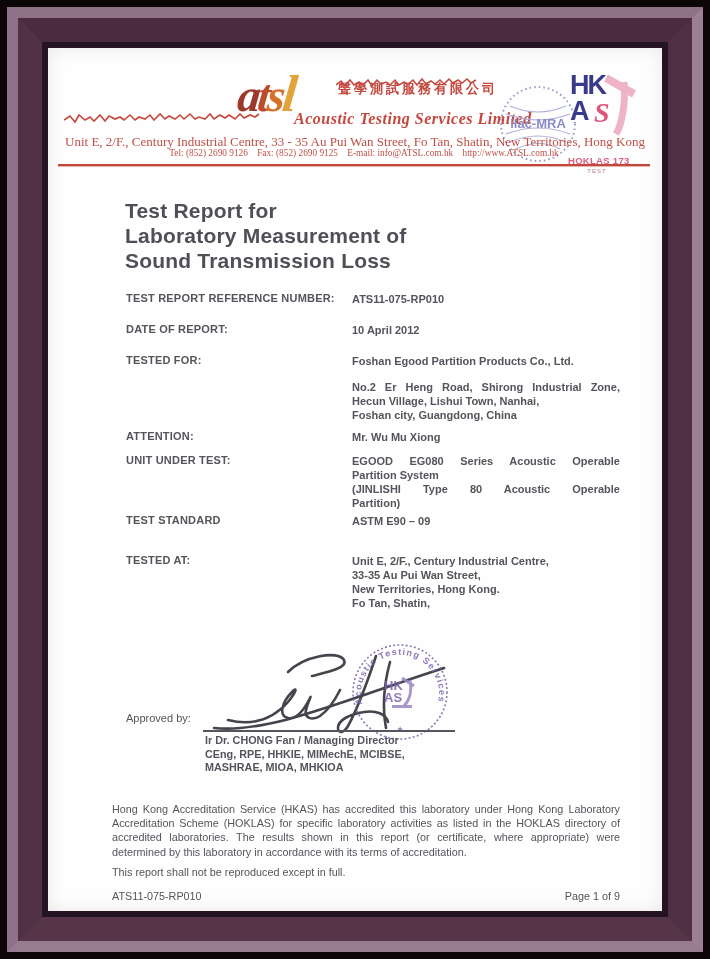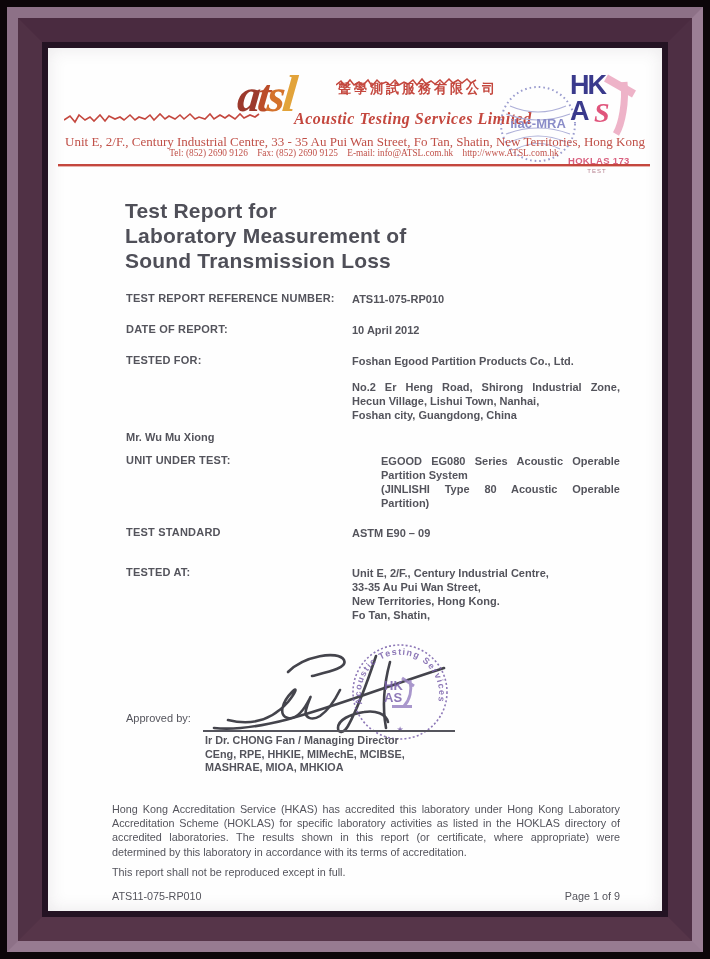--- a/index.html
+++ b/index.html
@@ -48,21 +48,21 @@
            font-weight:bold; color:#4f4f58; letter-spacing:.2px; }
 
   
   .fields { position:absolute; left:78px; top:244px; width:494px; font-size:11px; font-weight:bold; }
   .frow { display:flex; }
   .frow .lbl { width:226px; flex:none; letter-spacing:.2px; }
   .frow .val { flex:1; }
   .val div { line-height:14px; }
   .jline { text-align:justify; text-align-last:justify; }
   .mb17{margin-bottom:17px;} .mb12{margin-bottom:12px;} .mb10{margin-bottom:10px;}
-  .mb8{margin-bottom:8px;} .mb20{margin-bottom:16px;gap:29px;} .mb14{margin-bottom:26px;}
+  .mb8{margin-bottom:8px;} .mb20{margin-bottom:4px;} .mb14{margin-bottom:26px;}
 
   
   .approved { position:absolute; left:78px; top:664px; font-size:11px; }
   .sig-svg  { position:absolute; left:152px; top:596px; }
   .stamp    { position:absolute; left:302px; top:594px; opacity:.85; }
   .sig-line { position:absolute; left:155px; top:682px; width:252px; height:1.5px; background:#55555d; }
   .sig-names{ position:absolute; left:157px; top:686px; font-size:10.8px; line-height:13.5px; font-weight:600; }
 
   
   .accred { position:absolute; left:64px; top:746px; width:508px; font-size:10.8px;
@@ -150,20 +150,21 @@
         <div class="frow mb8">
           <div class="lbl"></div>
           <div class="val">
             <div class="jline">No.2 Er Heng Road, Shirong Industrial Zone,</div>
             <div>Hecun Village, Lishui Town, Nanhai,</div>
             <div>Foshan city, Guangdong, China</div>
           </div>
         </div>
 
         <div class="frow mb10">
+          <div class="lbl">ATTENTION:</div>
           <div class="val">
                   <div>Mr. Wu Mu Xiong</div>
                 </div>
         </div>
 
         <div class="frow mb20">
           <div class="lbl">UNIT UNDER TEST:</div>
           <div class="val">
             <div class="jline">EGOOD EG080 Series Acoustic Operable</div>
             <div>Partition System</div>

